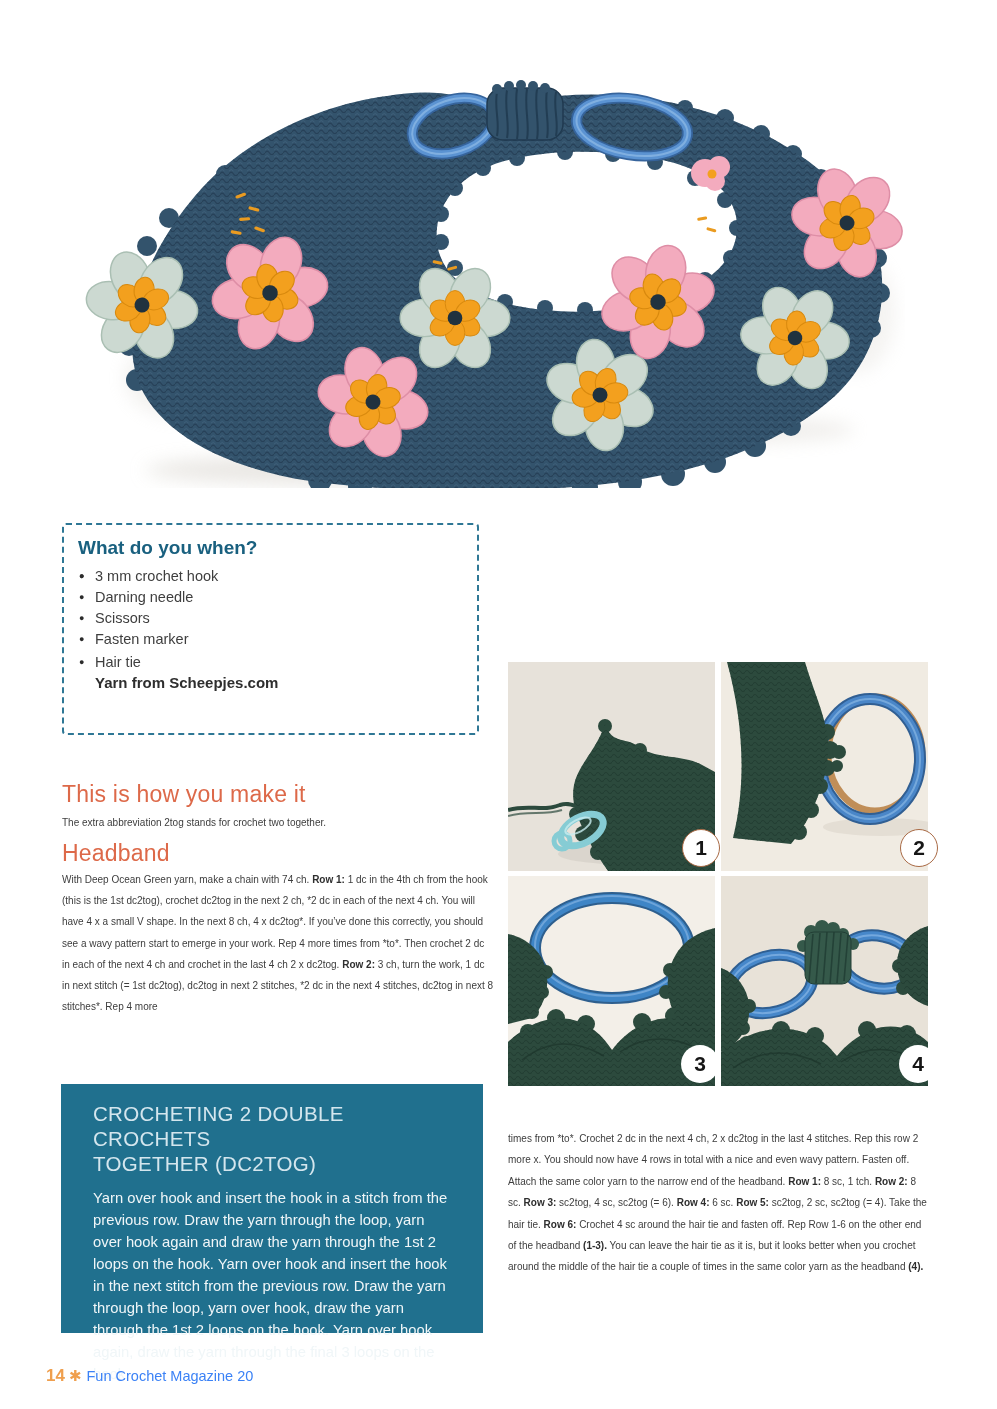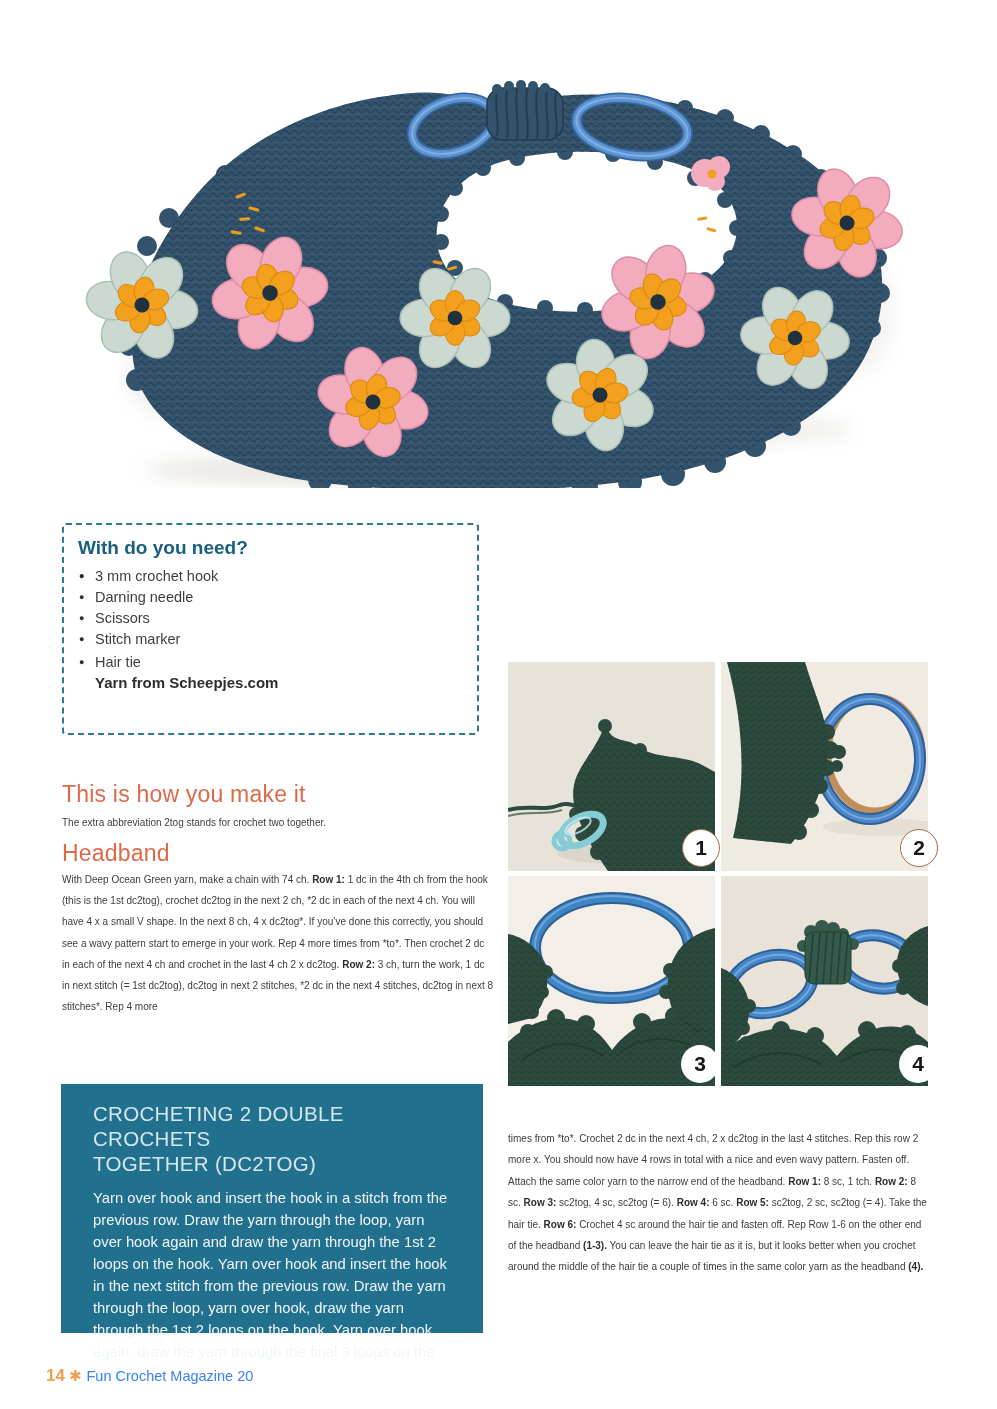--- a/index.html
+++ b/index.html
@@ -252,27 +252,27 @@
         <use href="#fl-mint" transform="translate(370,240) rotate(0) scale(0.98)"></use>
         <use href="#fl-mint" transform="translate(515,317) rotate(22)"></use>
         <use href="#fl-pink" transform="translate(573,224) rotate(-16) scale(1.03)"></use>
         <use href="#fl-mint" transform="translate(710,260) rotate(5) scale(0.97)"></use>
         <use href="#fl-pink" transform="translate(762,145) rotate(12)"></use>
       </g>
     </svg>
   </div>
 
   <div class="needs">
-    <div class="needs-title">With do you need?</div>
+    <div class="needs-title">What do you when?</div>
     <ul>
       <li><span class="dot">●</span></li>
       <li><span class="dot">●</span><span>3 mm crochet hook</span></li>
       <li><span class="dot">●</span><span>Darning needle</span></li>
       <li><span class="dot">●</span><span>Scissors</span></li>
-      <li><span class="dot">●</span><span>Stitch marker</span></li>
+      <li><span class="dot">●</span><span>Fasten marker</span></li>
       <li><span class="dot">●</span><span>Hair tie</span></li>
     </ul>
     <div class="needs-note">Yarn from Scheepjes.com</div>
   </div>
 
   <div class="h-orange h-make">This is how you make it</div>
   <p class="p-body p-intro">The extra abbreviation 2tog stands for crochet two together.</p>
   <div class="h-orange h-headband">Headband</div>
   <p class="p-body p-left"><span>With Deep Ocean Green yarn, make a chain with 74 ch. </span><span class="b">Row 1:</span><span> 1 dc in the 4th ch from the hook (this is the 1st dc2tog), crochet dc2tog in the next 2 ch, *2 dc in each of the next 4 ch. You will have 4 x a small V shape. In the next 8 ch, 4 x dc2tog*. If you’ve done this correctly, you should see a wavy pattern start to emerge in your work. Rep 4 more times from *to*. Then crochet 2 dc in each of the next 4 ch and crochet in the last 4 ch 2 x dc2tog. </span><span class="b">Row 2:</span><span> 3 ch, turn the work, 1 dc in next stitch (= 1st dc2tog), dc2tog in next 2 stitches, *2 dc in the next 4 stitches, dc2tog in next 8 stitches*. Rep 4 more</span></p>
 

